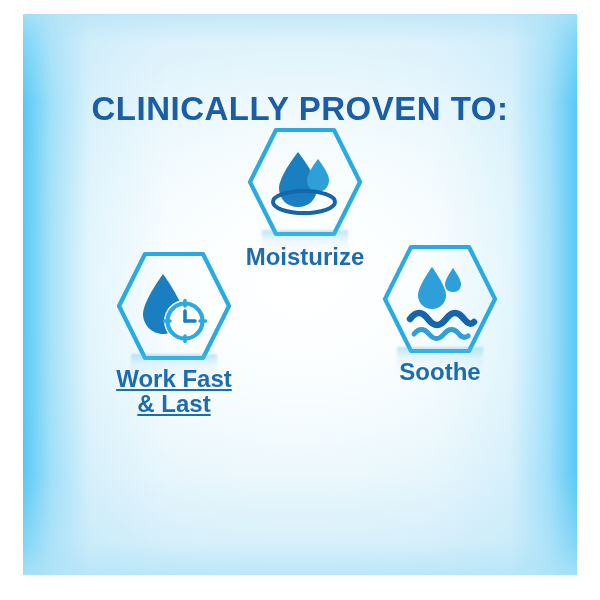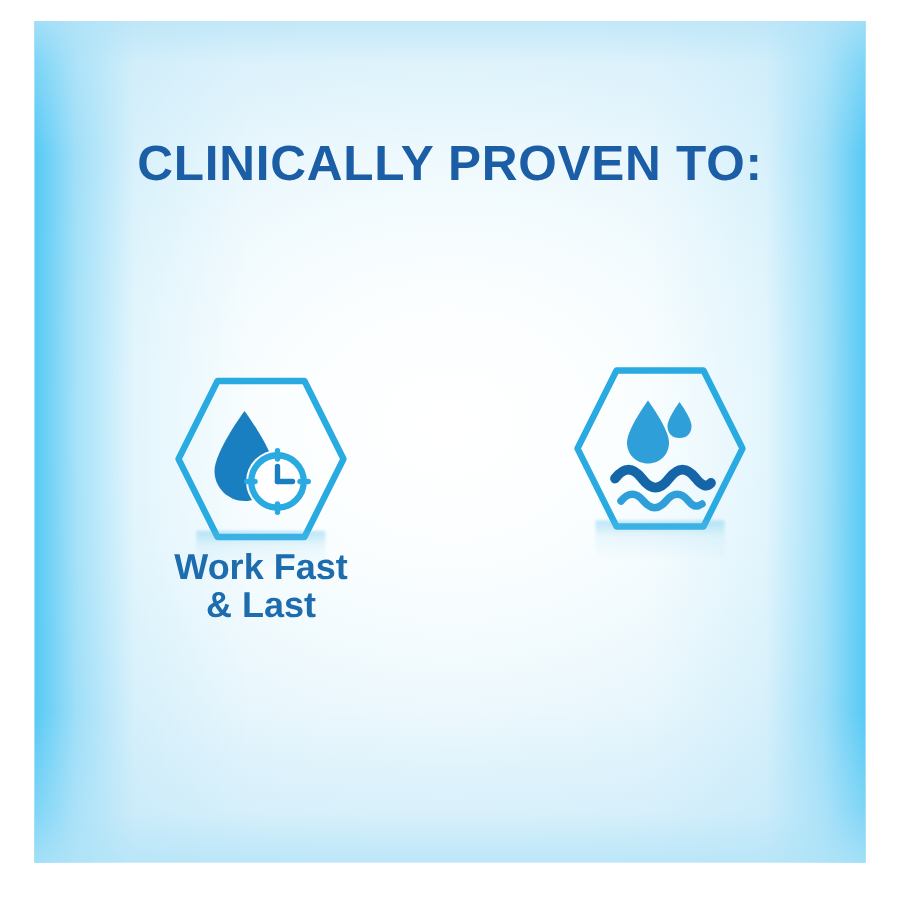--- a/index.html
+++ b/index.html
@@ -116,37 +116,54 @@
     color: #1d6cae;
     line-height: 1.05;
     white-space: pre-line;
   }
 
   
   #badge-moisturize      { left: 246px; top: 126px; }
   #badge-moisturize .badge-label   { left: -56px; top: 118px; }
 
   #badge-work-fast-last  { left: 115px; top: 250px; }
-  #badge-work-fast-last .badge-label { left: -56px; top: 116px; }
+  #badge-work-fast-last .badge-label { left: -56px; top: 116px; text-decoration: underline; }
 
   #badge-soothe          { left: 381px; top: 243px; }
   #badge-soothe .badge-label       { left: -56px; top: 116px; }
 
   #badge-freshen-breath  { left: 246px; top: 365px; }
   #badge-freshen-breath .badge-label { left: -56px; top: 118px; }
 </style>
 </head>
 <body>
 
 <div id="stage">
 
   <div id="panel"></div>
 
   <div id="heading">CLINICALLY PROVEN TO:</div>
 
+  <div class="badge" id="badge-moisturize">
+    <div class="hex-wrap">
+      <svg width="118" height="112" viewBox="0 0 118 112" aria-hidden="true">
+        <polygon points="30,4 88,4 114,56 88,108 30,108 4,56" fill="none" stroke="#29abe2" stroke-width="4.2" stroke-linejoin="round"></polygon>
+        <g>
+
+          <path d="M52 26 C52 26 33 50 33 62 C33 73 41 81 52 81 C63 81 71 73 71 62 C71 50 52 26 52 26 Z" fill="#1a7fc1"></path>
+
+          <path d="M72 33 C72 33 61 47 61 54 C61 61 66 66 72 66 C78 66 83 61 83 54 C83 47 72 33 72 33 Z" fill="#2e9fd9"></path>
+
+          <ellipse cx="58" cy="76" rx="31" ry="11" fill="none" stroke="#1466a8" stroke-width="4"></ellipse>
+        </g>
+      </svg>
+      <div class="hex-reflect"></div>
+    </div>
+    <div class="badge-label">Moisturize</div>
+  </div>
 
   <div class="badge" id="badge-work-fast-last">
     <div class="hex-wrap">
       <svg width="118" height="112" viewBox="0 0 118 112" aria-hidden="true">
         <polygon points="30,4 88,4 114,56 88,108 30,108 4,56" fill="none" stroke="#29abe2" stroke-width="4.2" stroke-linejoin="round"></polygon>
         <g>
 
           <path d="M48 24 C48 24 28 51 28 64 C28 75 37 84 48 84 C59 84 68 75 68 64 C68 51 48 24 48 24 Z" fill="#1a7fc1"></path>
 
           <circle cx="70" cy="71" r="21" fill="#ffffff"></circle>
@@ -178,16 +195,17 @@
 
           <path d="M72 25 C72 25 64 36 64 41 C64 46 67 49 72 49 C77 49 80 46 80 41 C80 36 72 25 72 25 Z" fill="#2e9fd9"></path>
 
           <path d="M29 76 C35 68 41 68 47 76 C53 84 59 84 65 76 C71 68 77 68 83 76 C87 81 90 82 93 79" fill="none" stroke="#1466a8" stroke-width="6.5" stroke-linecap="round"></path>
 
           <path d="M33 91 C38 85 43 85 48 91 C53 97 58 97 63 91 C68 85 73 85 78 91 C81 95 84 95 87 93" fill="none" stroke="#2e9fd9" stroke-width="5" stroke-linecap="round"></path>
         </g>
       </svg>
       <div class="hex-reflect"></div>
     </div>
+    <div class="badge-label">Soothe</div>
   </div>
 
 
 </div>
 
 </body></html>

